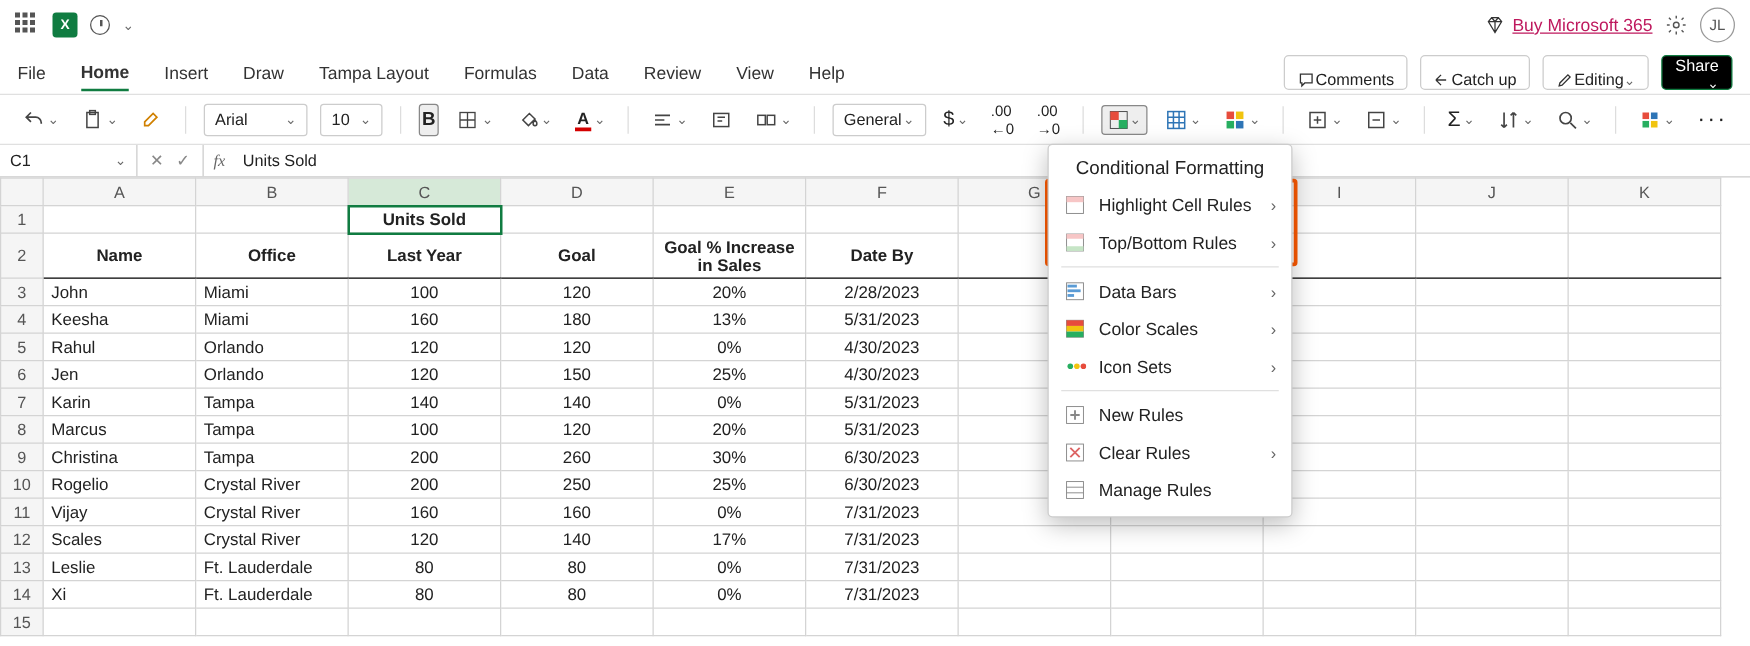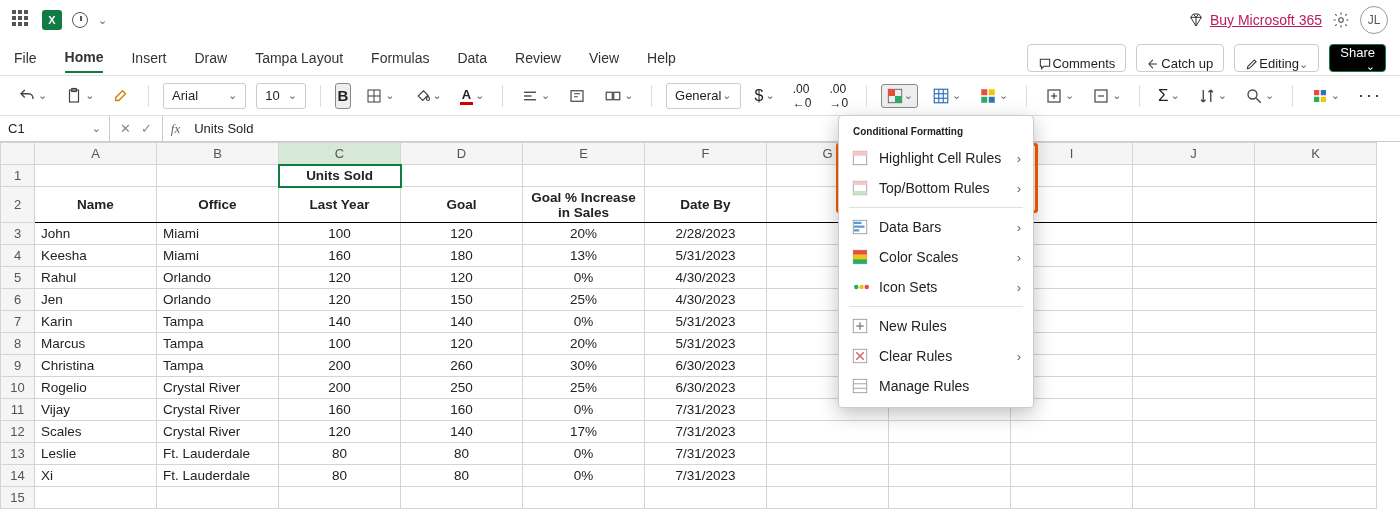--- a/index.html
+++ b/index.html
@@ -57,21 +57,21 @@
   .rowhead { width:34px;height:22px;}
   td.cell { border:1px solid #d4d4d4;height:22px;padding:0 6px;font-size:13.5px;white-space:nowrap;overflow:hidden;}
   tr.hdr td.cell { font-weight:600;text-align:center;border-bottom:1.5px solid #000;}
   tr.hdr.top td.cell { border-bottom:1px solid #d4d4d4;}
   td.center { text-align:center;}
   .sel-cell { outline:2px solid #107c41;outline-offset:-1px;background:#fff;font-weight:600;text-align:center;}
   .corner { width:34px;background:#f5f5f5;border:1px solid #d4d4d4;}
 
   
   .dropdown { position:absolute;top:115px;left:838px;width:196px;background:#fff;border:1px solid #ccc;box-shadow:0 6px 20px rgba(0,0,0,.25);border-radius:4px;padding:6px 0;z-index:50;}
-  .dd-title { padding:4px 14px 6px;font-size:10px;color:#222;font-weight:700;}
+  .dd-title { padding:4px 14px 6px;font-size:15px;color:#222;font-weight:400;text-align:center;}
   .dd-item { display:flex;align-items:center;padding:6px 12px;gap:10px;font-size:14px;color:#222;position:relative;}
   .dd-item .arrow { margin-left:auto;color:#666;font-size:13px;}
   .dd-item svg { width:18px;height:18px;}
   .dd-sep { height:1px;background:#e0e0e0;margin:4px 10px;}
   .highlight-box { position:absolute;border:3px solid #ff5a00;border-radius:3px;pointer-events:none;}
   .hb1 { top:143px;left:836px;width:202px;height:70px;}
 </style>
 </head>
 <body>
 

